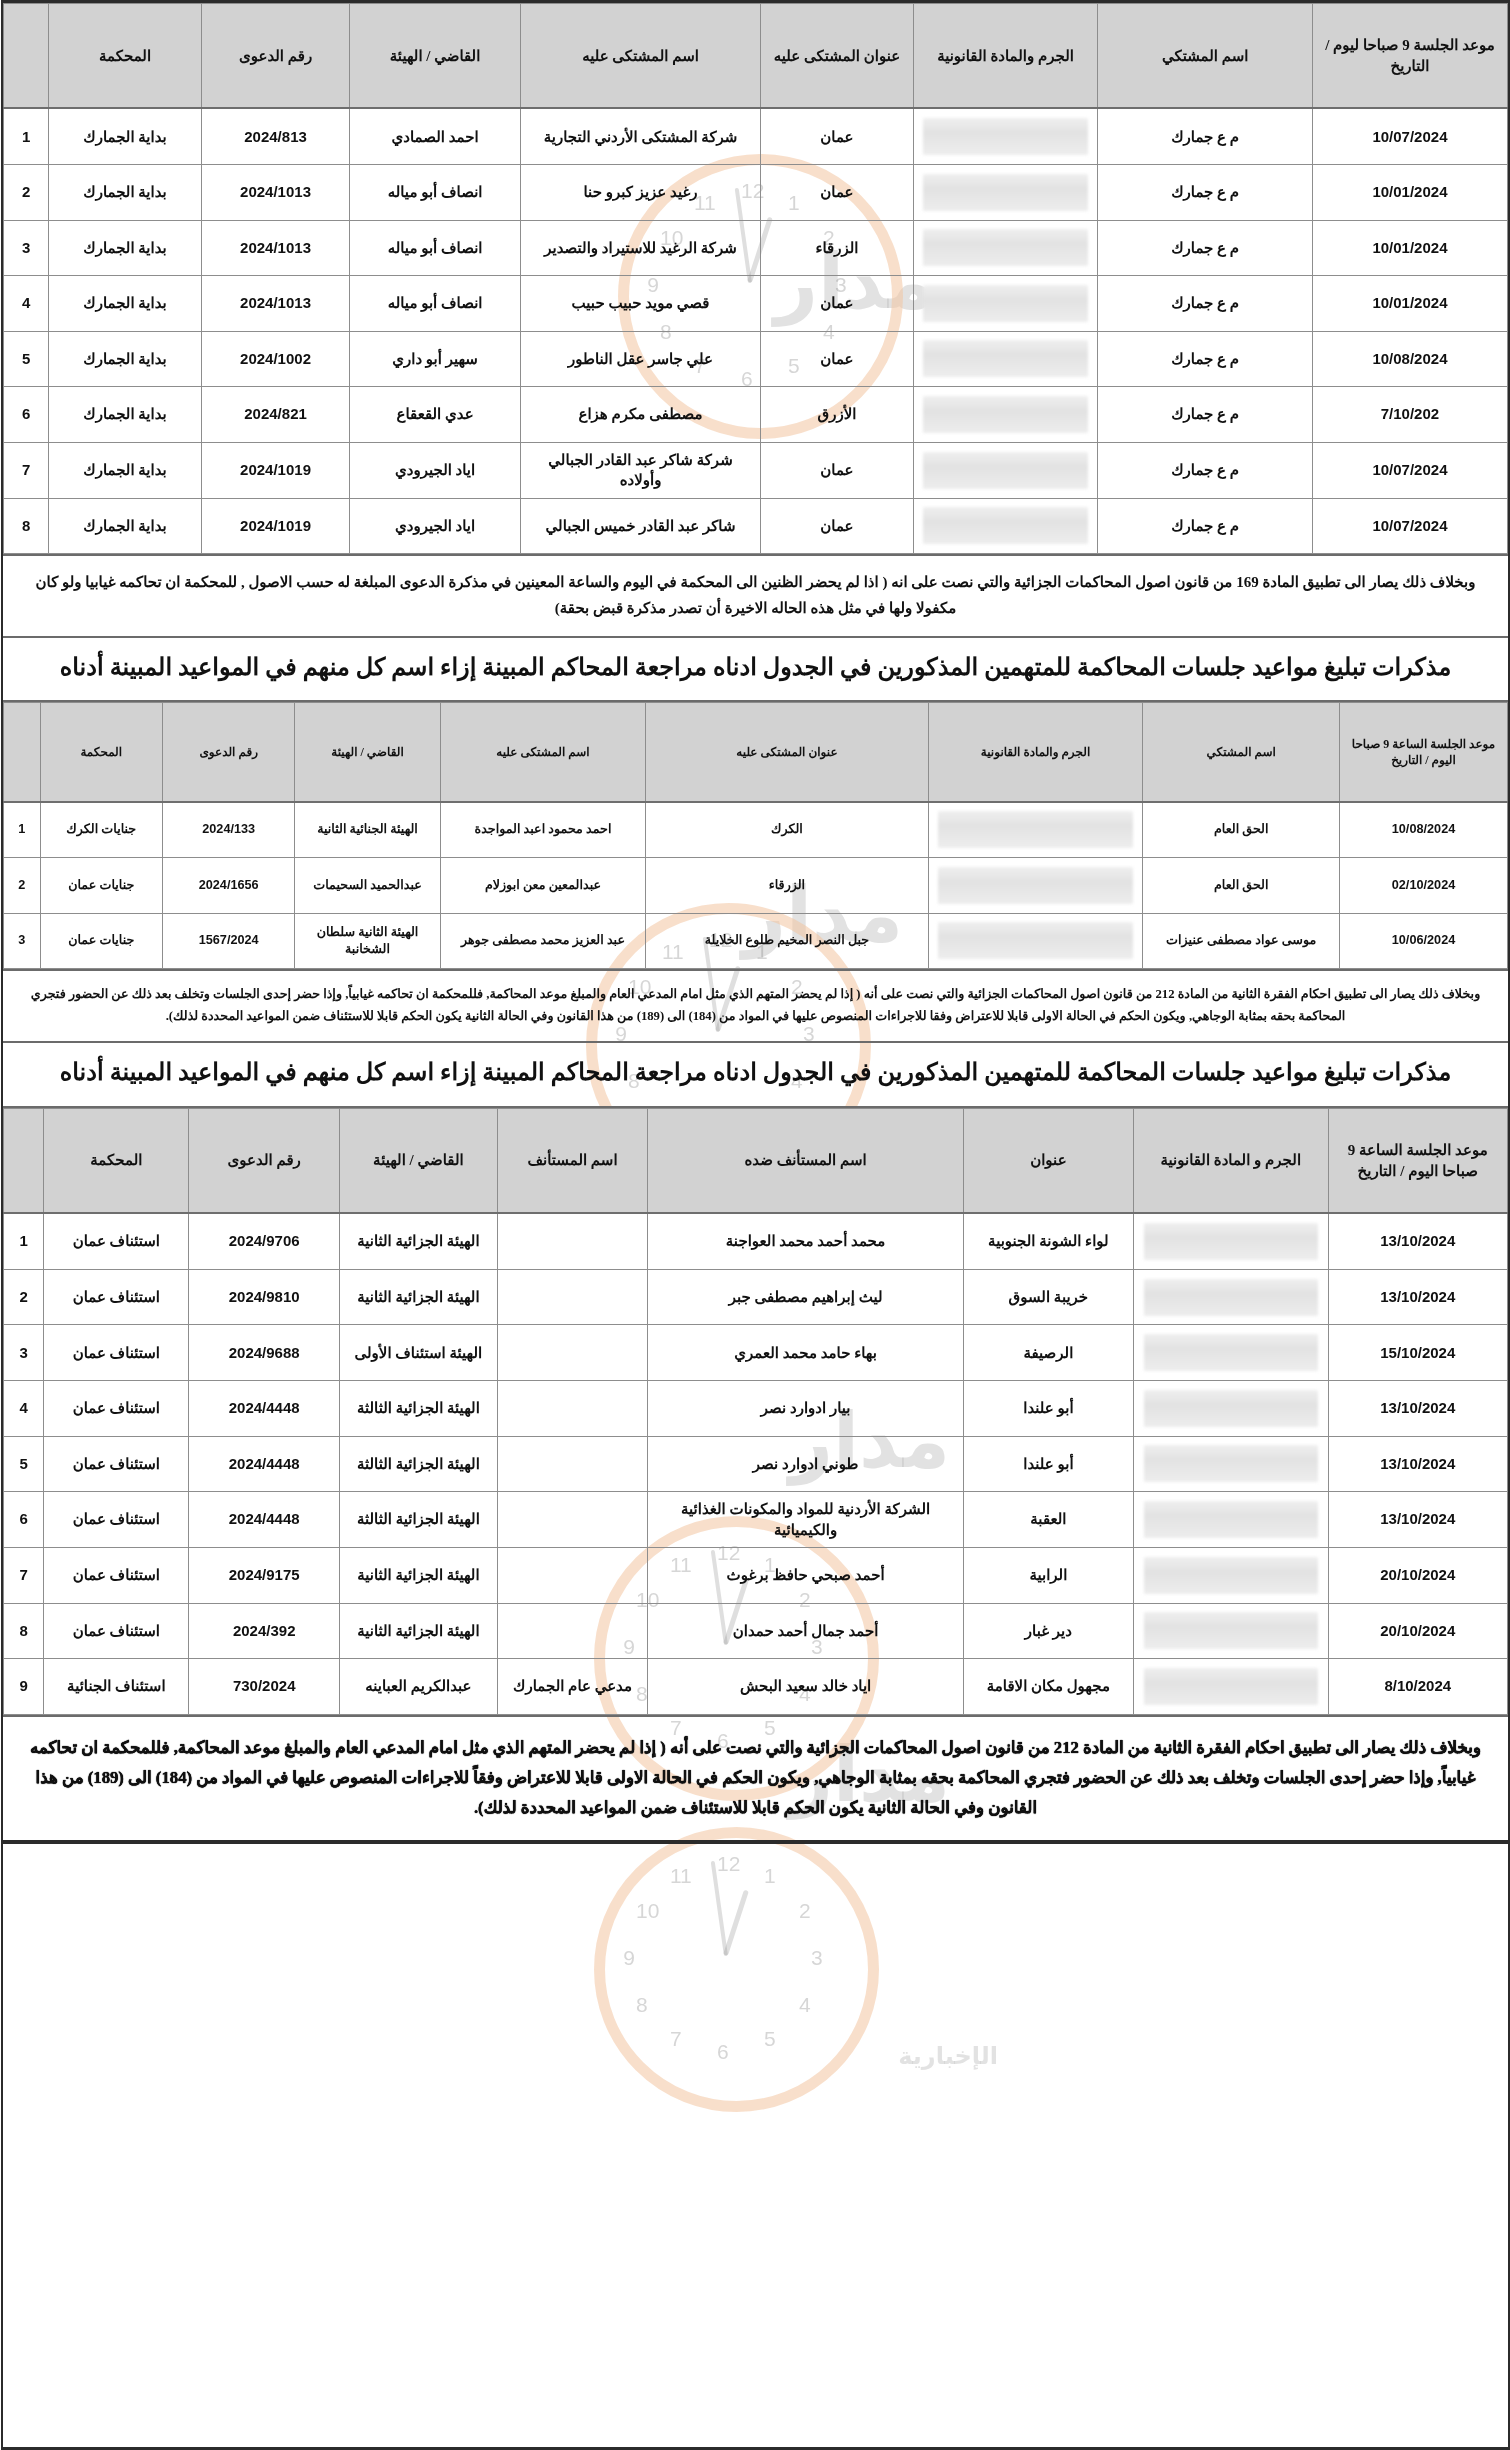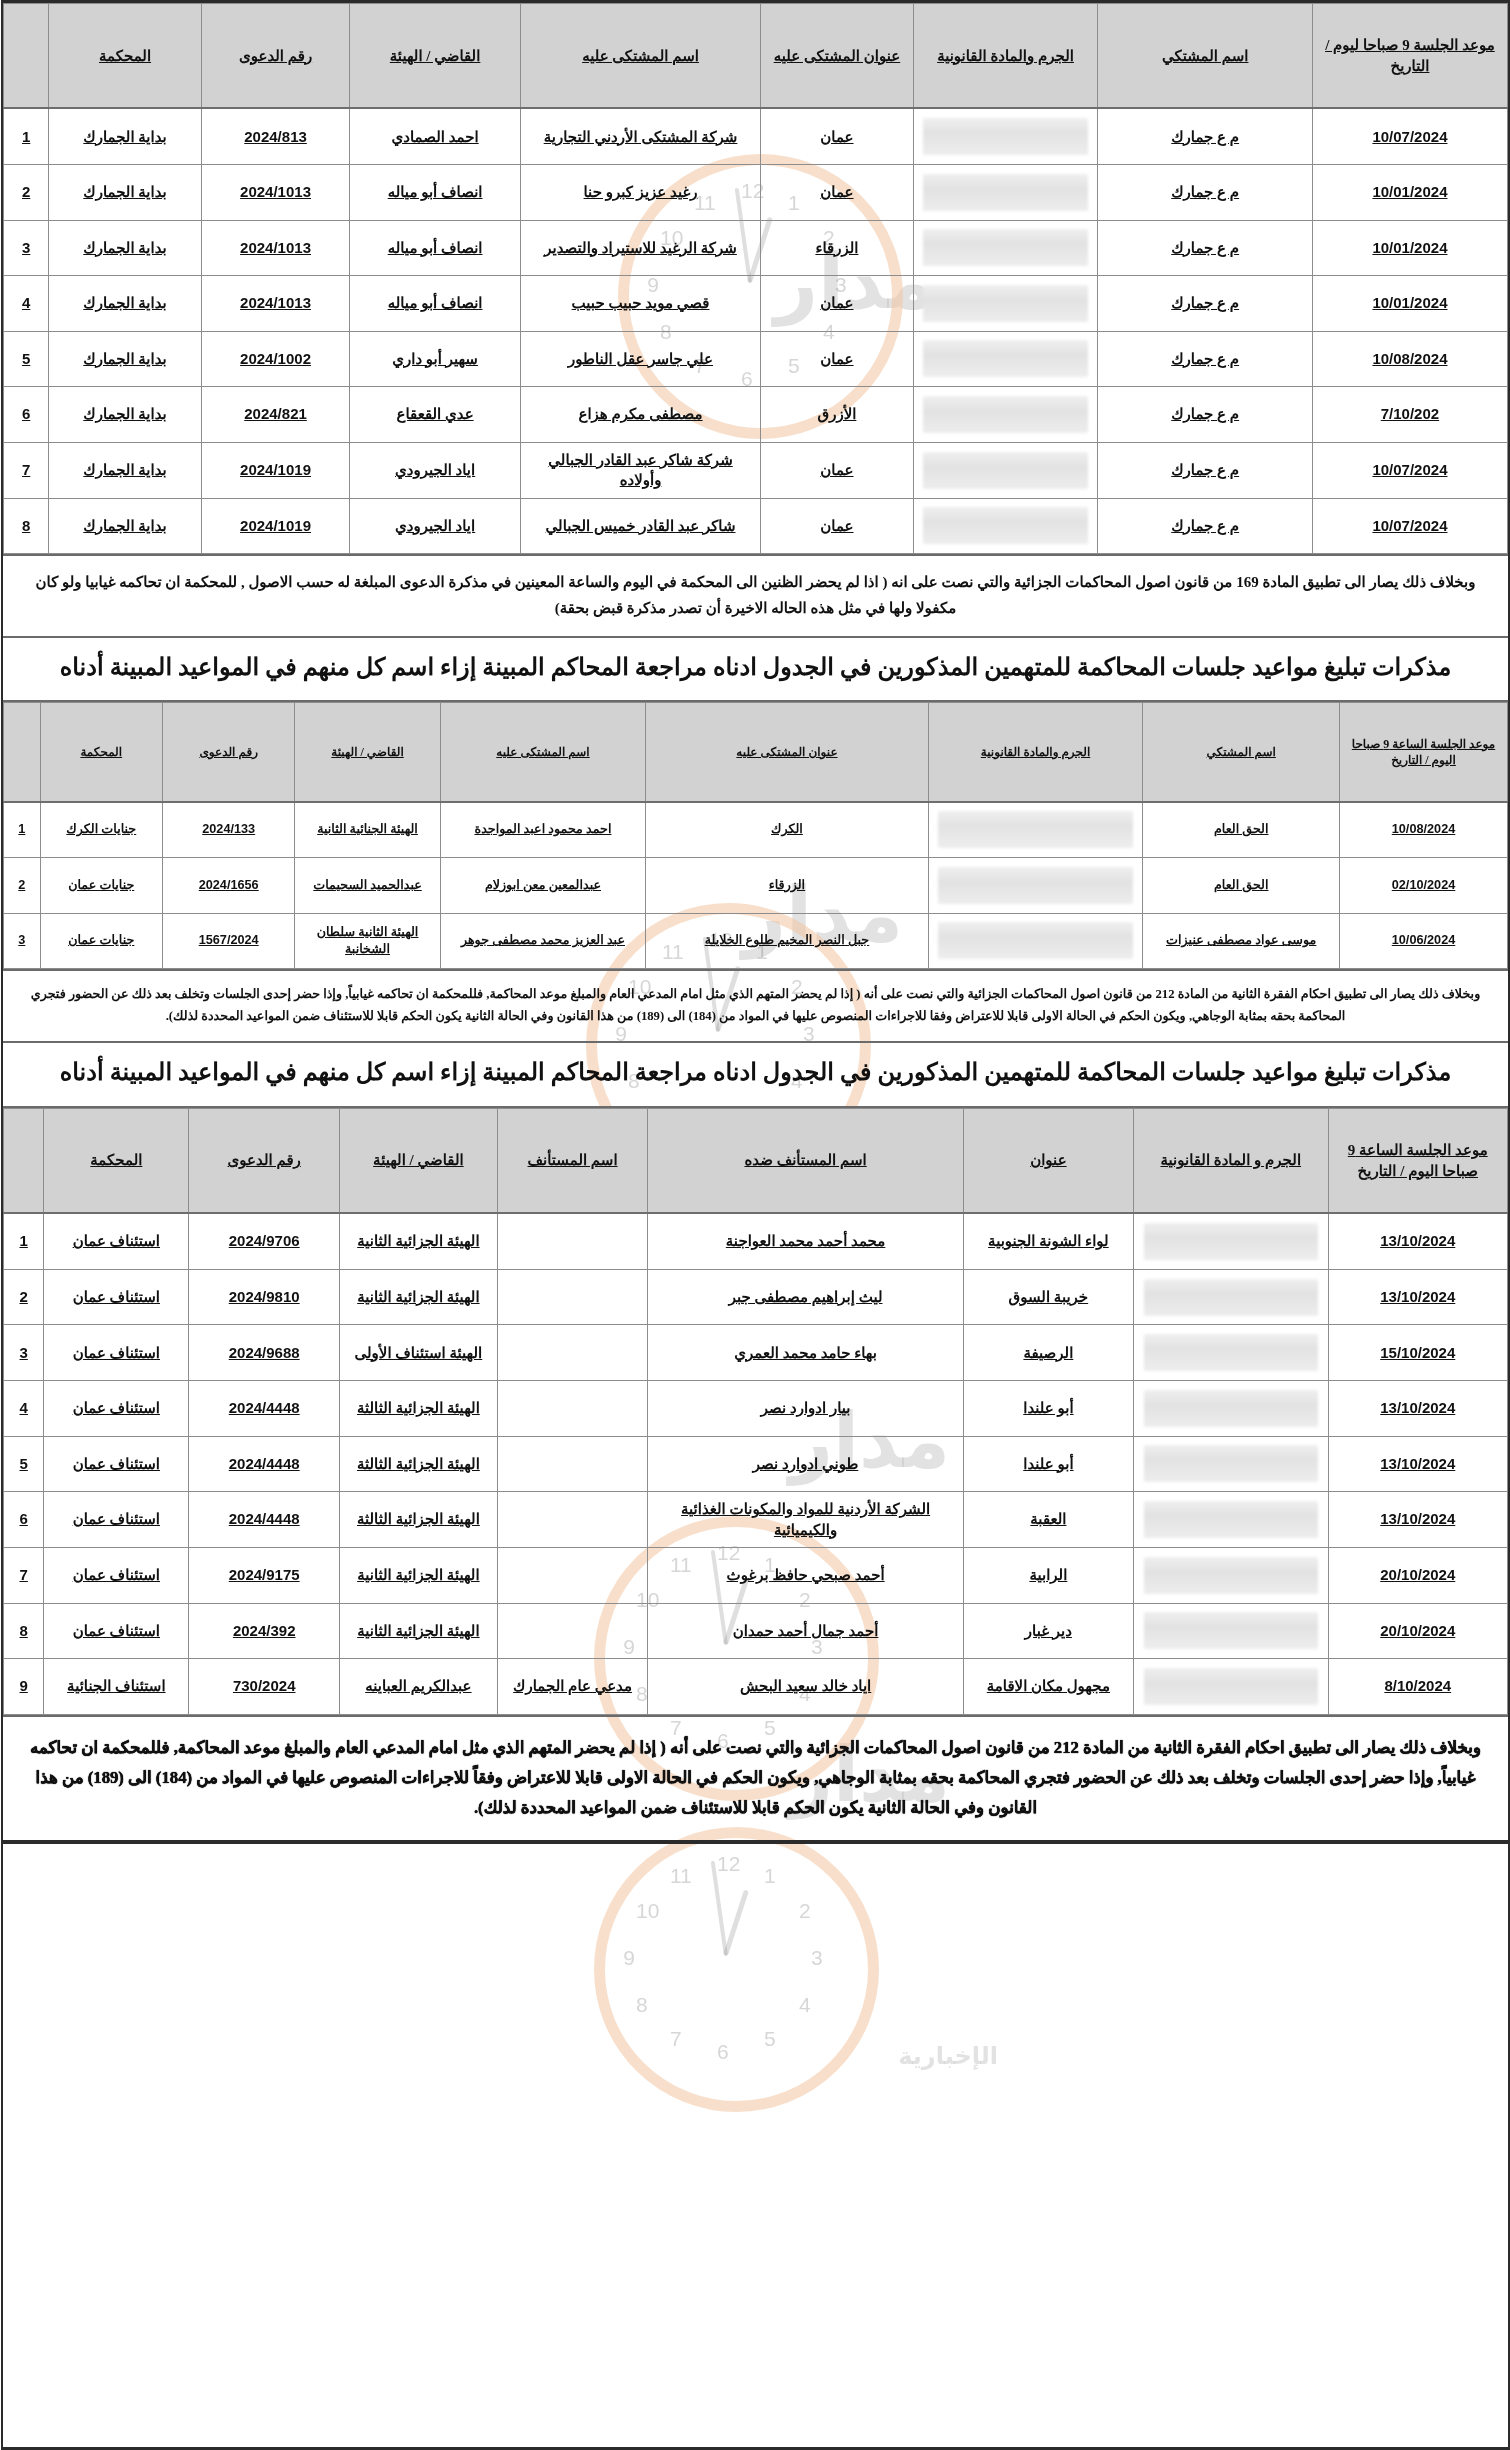--- a/index.html
+++ b/index.html
@@ -50,21 +50,20 @@
     font-size:24px;
     line-height:1.55;
     background:transparent;
     color:#111;
   }
   .tbl{
     width:100%;
     border-collapse:collapse;
     table-layout:fixed;
     font-size:15px;
-    text-decoration:underline;
   }
   .tbl th,.tbl td{
     border:0.8px solid #8d8d8d;
     padding:7.2px 4.8px;
     text-align:center;
     vertical-align:middle;
     line-height:1.35;
     word-wrap:break-word;
   }
   .tbl thead th{

